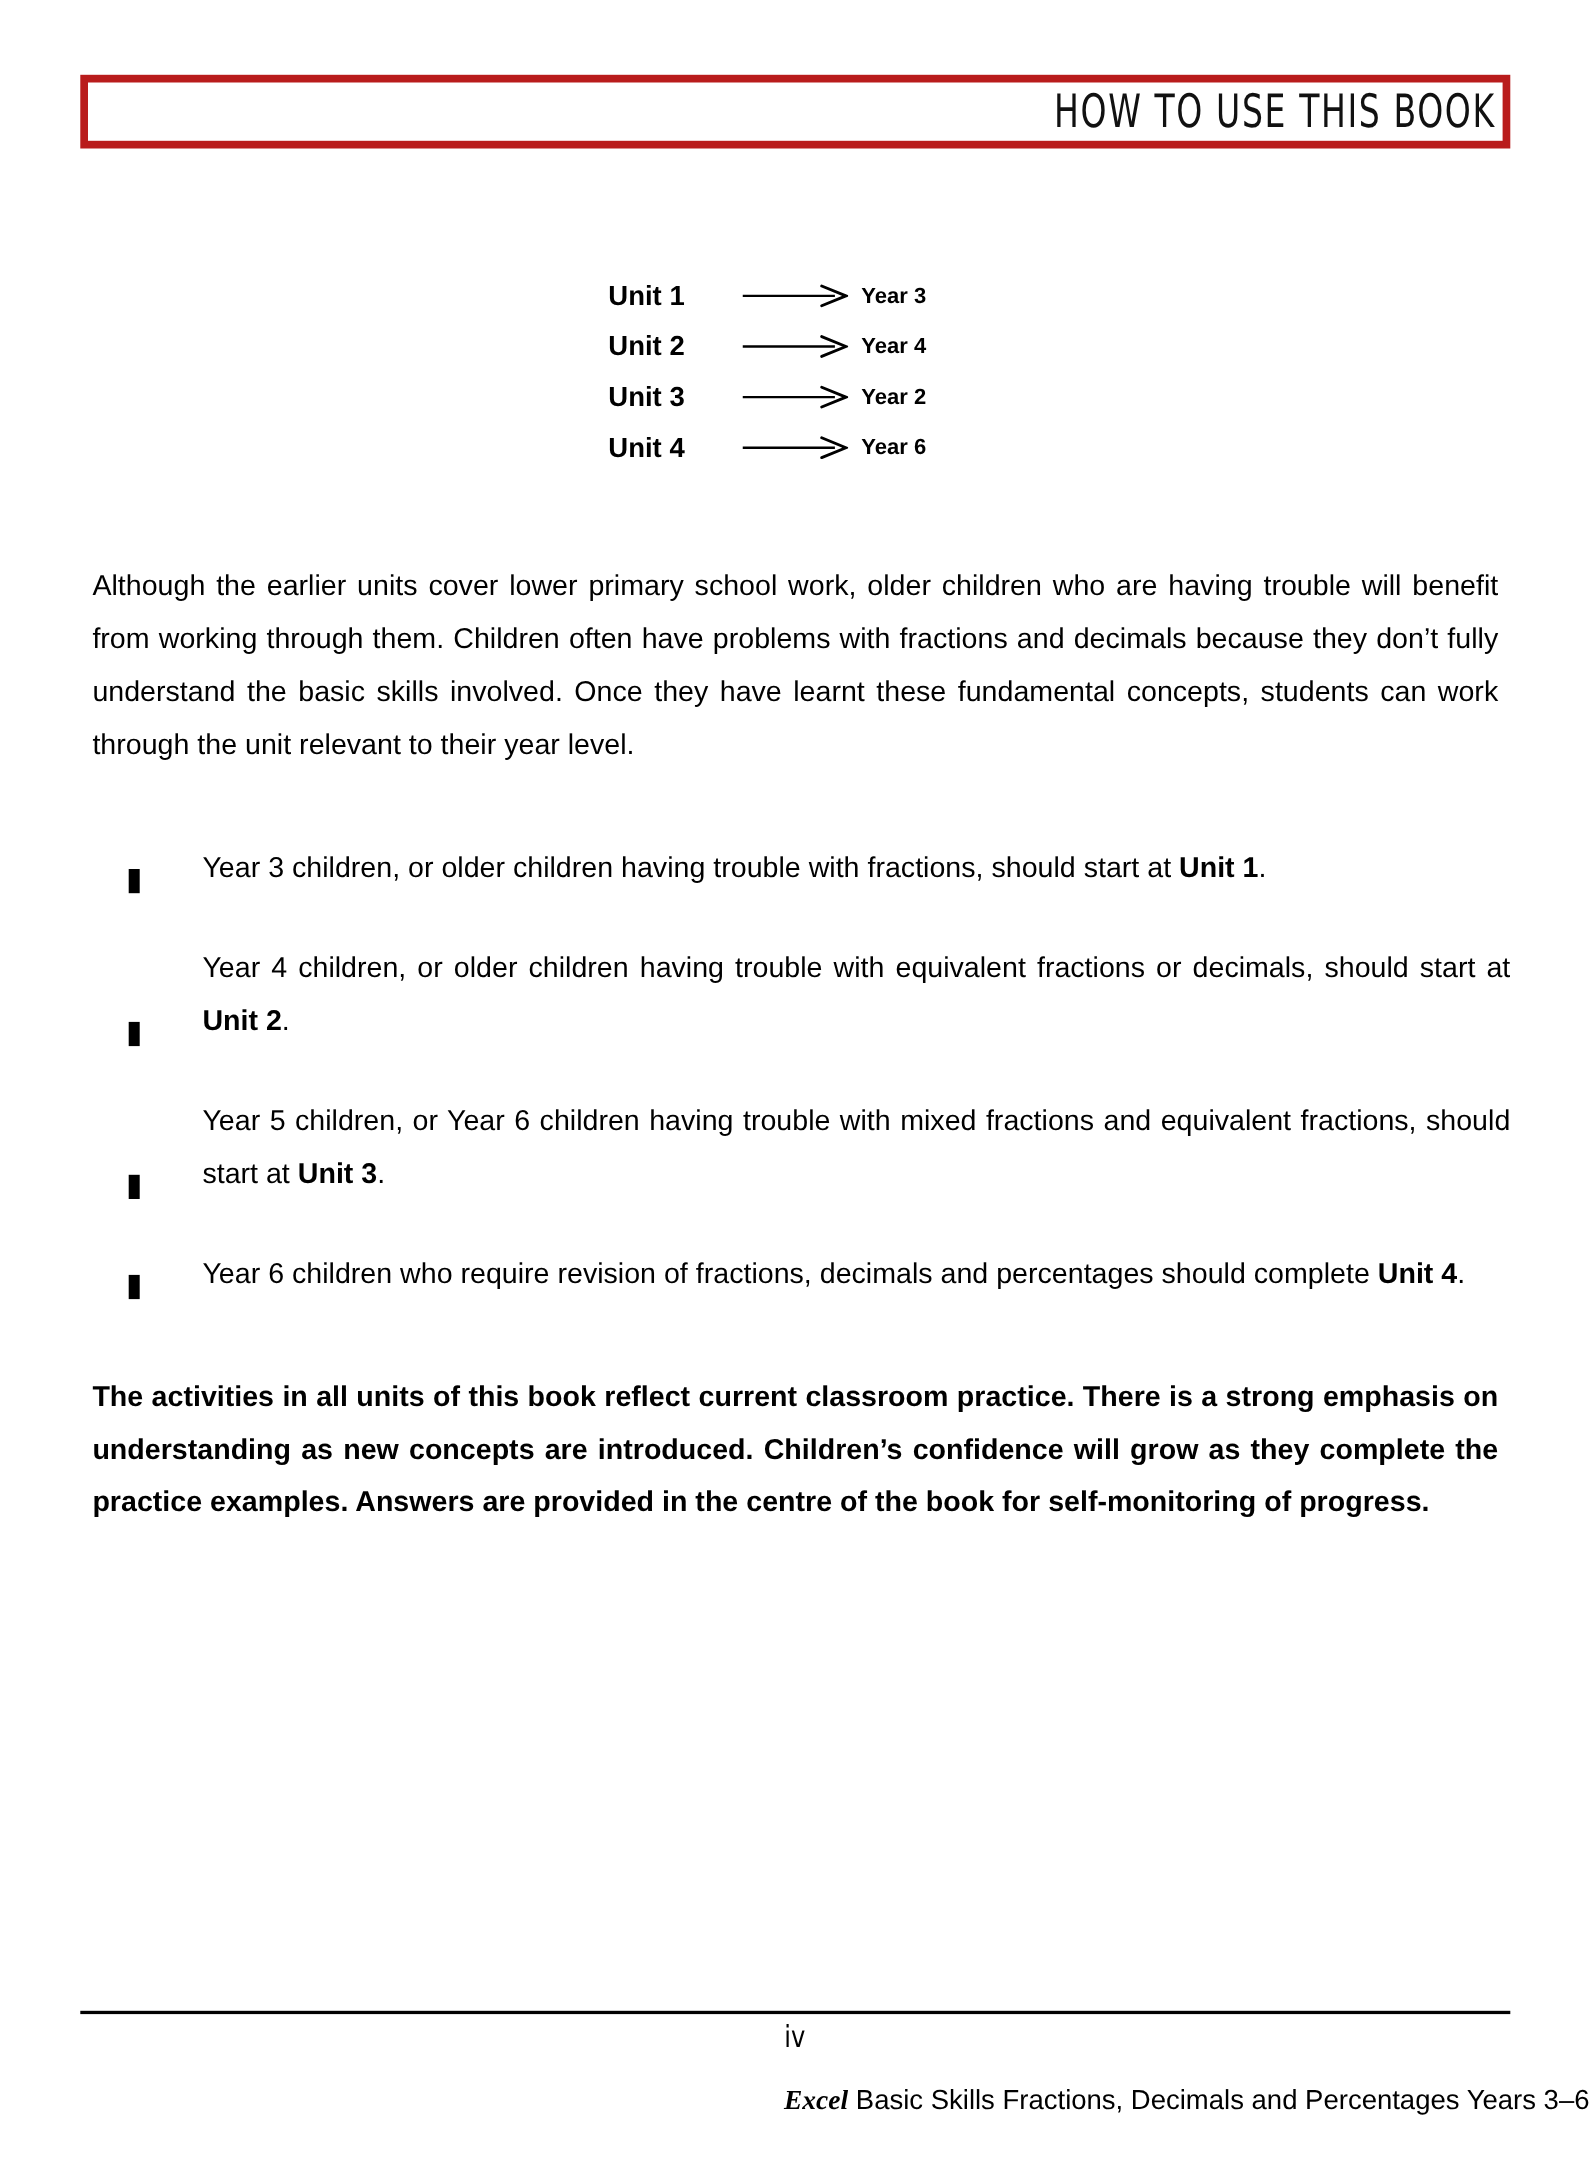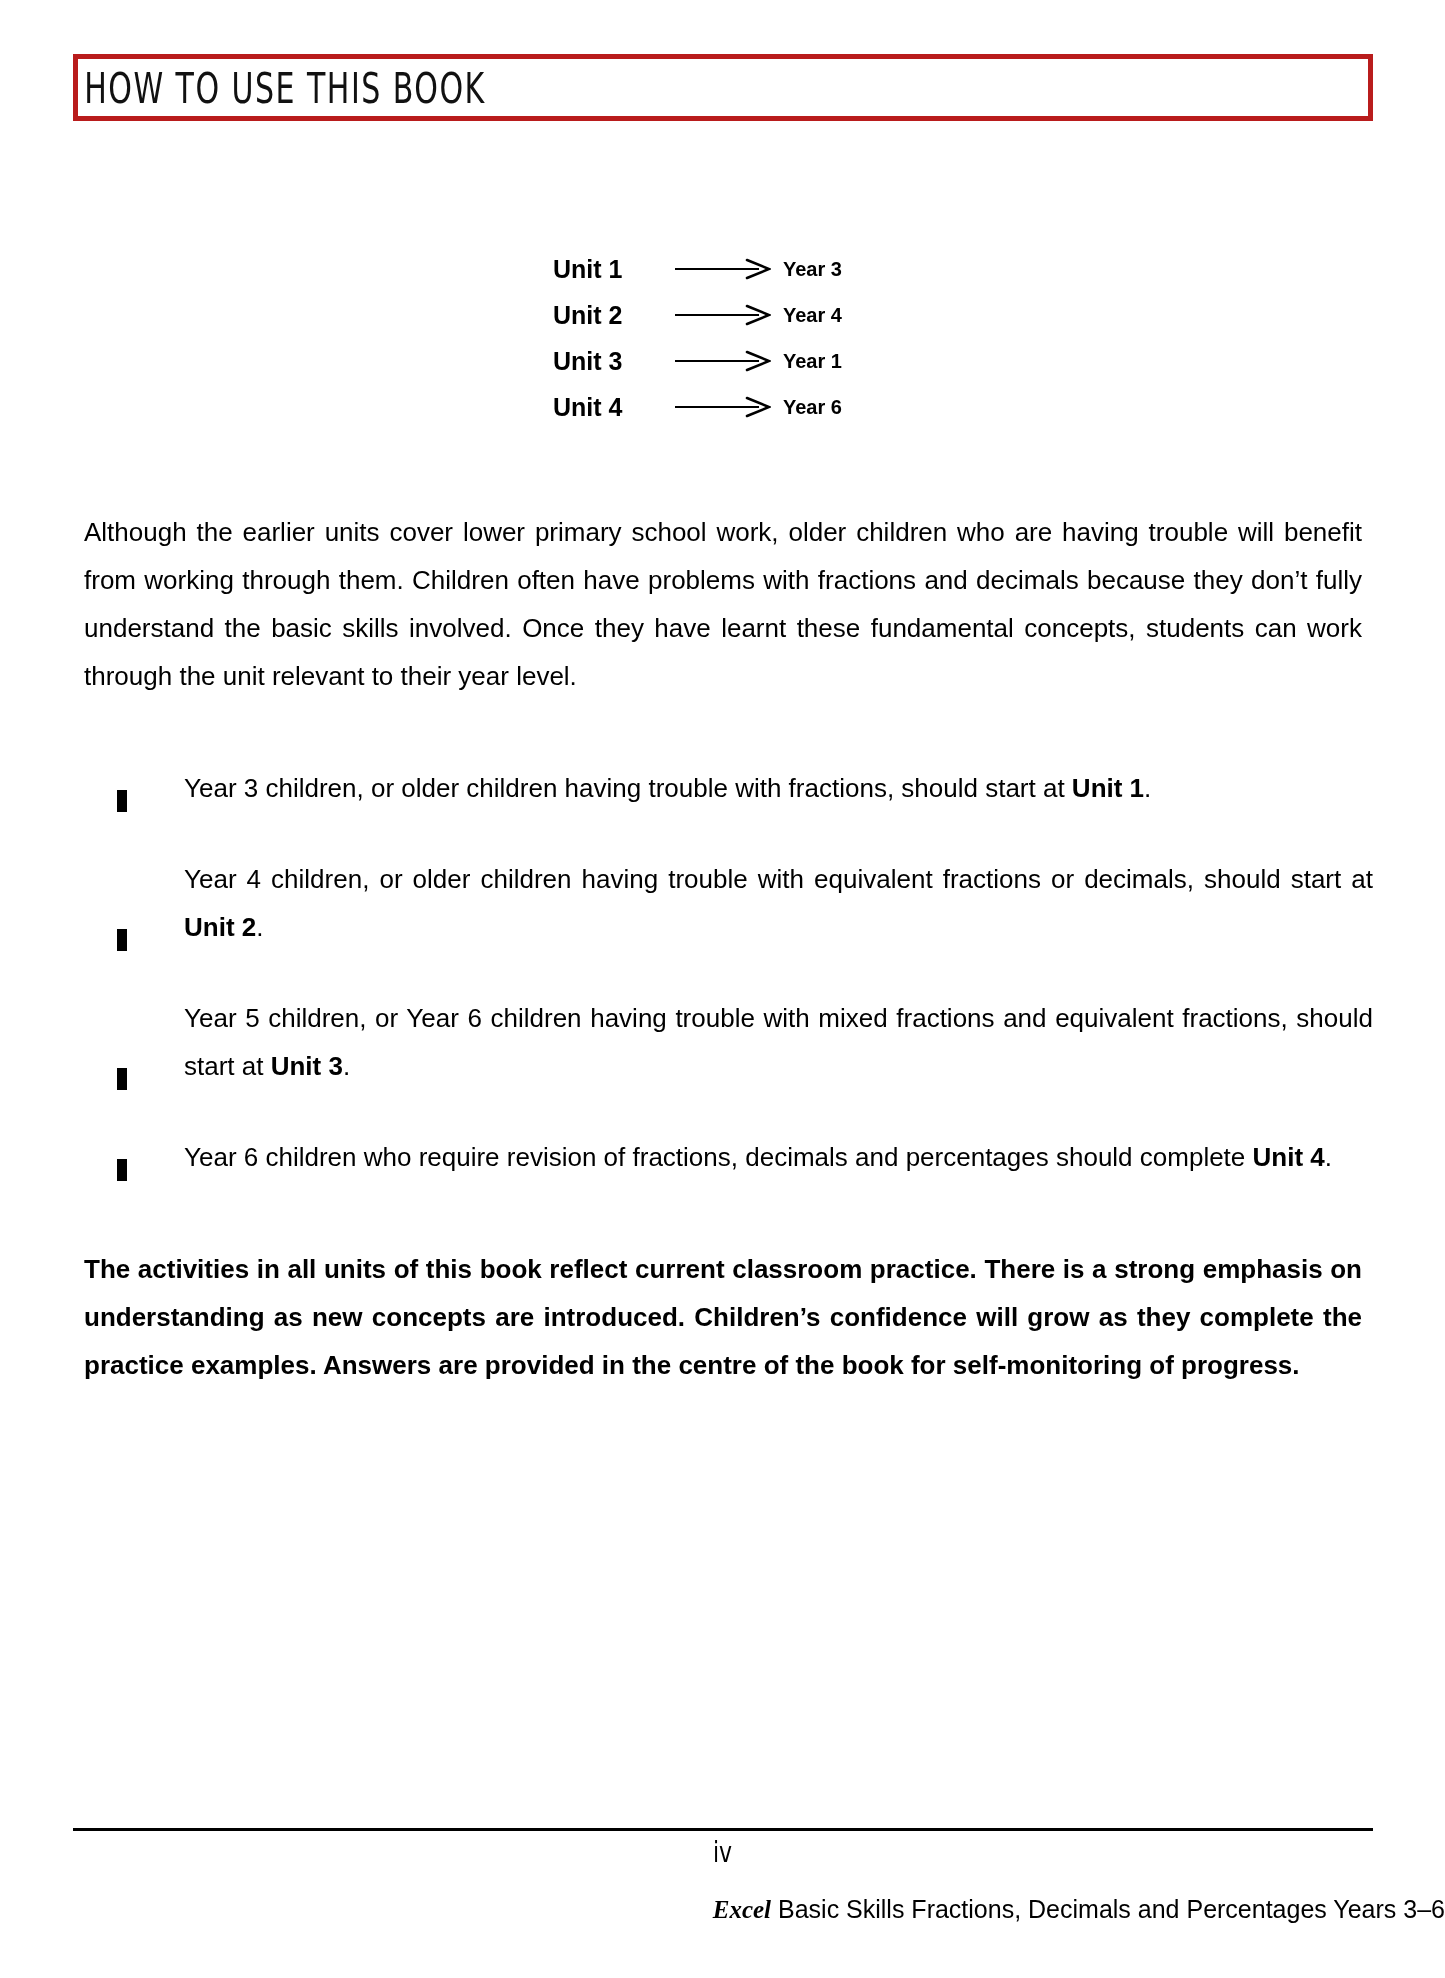--- a/index.html
+++ b/index.html
@@ -21,28 +21,28 @@
     left: 0; top: 0;
     width: 1445px;
     height: 1978px;
     box-sizing: border-box;
   }
 
   
   .title-box {
     position: absolute;
     left: 73px;
-    top: 54px;
+    top: 68px;
     width: 1300px;
     height: 67px;
-    border: 5px solid #b91c1c;
+    border: 7px solid #b91c1c;
     box-sizing: border-box;
     display: flex;
     align-items: center;
-    justify-content: flex-start;
+    justify-content: flex-end;
   }
   .title-text {
     font-family: "DejaVu Sans", sans-serif;
     font-size: 31px;
     letter-spacing: 1.5px;
     font-weight: 400;
     color: #111111;
     transform: scaleY(1.35) scaleX(0.97);
     white-space: nowrap;
   }
@@ -213,21 +213,21 @@
       </div>
 
       <div class="unit-row">
         <div class="unit-label">Unit 3</div>
         <div class="arrow-cell">
           <svg width="96" height="22" viewBox="0 0 96 22" aria-hidden="true">
             <line x1="0" y1="11" x2="84" y2="11" stroke="#000" stroke-width="2.2"></line>
             <polyline points="72,2 94,11 72,20" fill="none" stroke="#000" stroke-width="2.6" stroke-linecap="round" stroke-linejoin="miter"></polyline>
           </svg>
         </div>
-        <div class="year-label">Year 1</div>
+        <div class="year-label">Year 2</div>
       </div>
 
       <div class="unit-row">
         <div class="unit-label">Unit 4</div>
         <div class="arrow-cell">
           <svg width="96" height="22" viewBox="0 0 96 22" aria-hidden="true">
             <line x1="0" y1="11" x2="84" y2="11" stroke="#000" stroke-width="2.2"></line>
             <polyline points="72,2 94,11 72,20" fill="none" stroke="#000" stroke-width="2.6" stroke-linecap="round" stroke-linejoin="miter"></polyline>
           </svg>
         </div>

